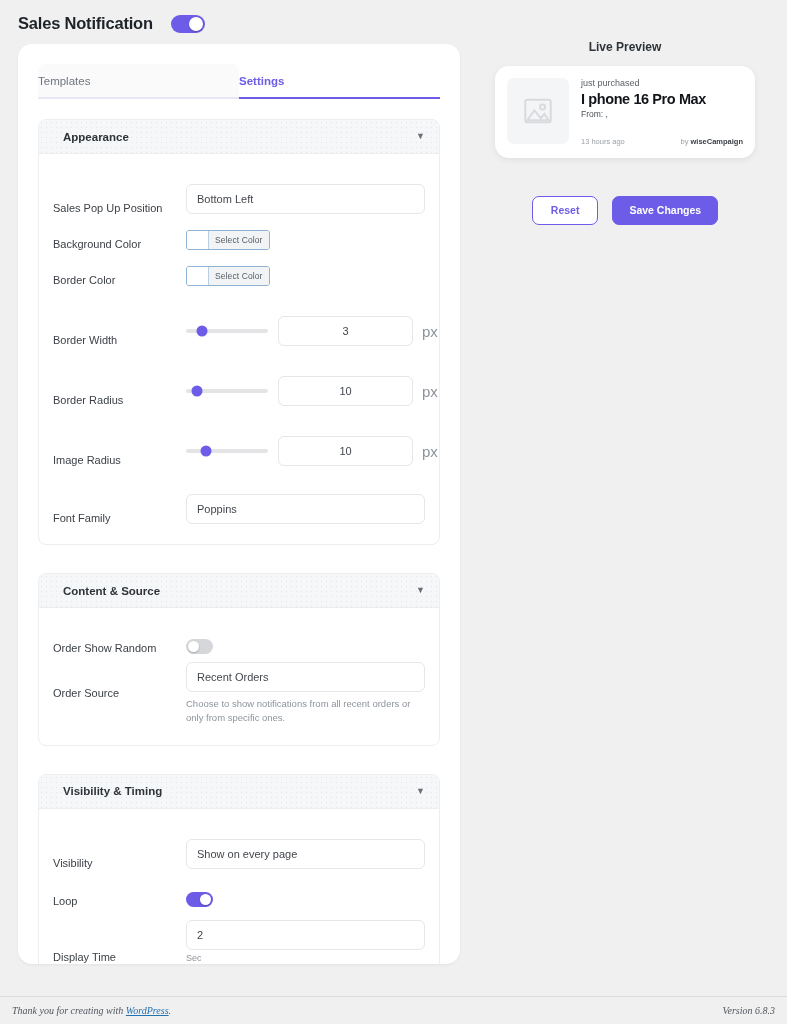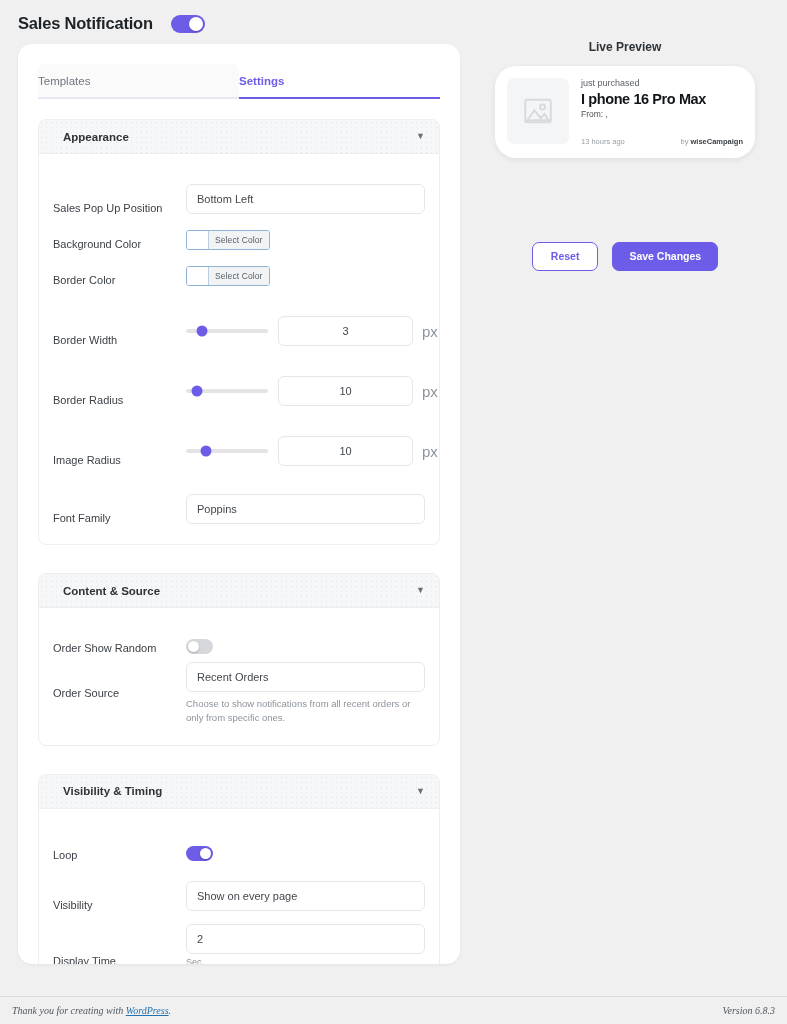--- a/index.html
+++ b/index.html
@@ -238,21 +238,21 @@
   }
   .preview-heading {
     text-align: center;
     font-size: 12px;
     font-weight: bold;
     color: #2e3338;
     margin-bottom: 12px;
   }
   .preview-card {
     background: #ffffff;
-    border-radius: 21px;
+    border-radius: 14px;
     box-shadow: 0 2px 6px rgba(0,0,0,.07);
     display: flex;
     padding: 12px;
     gap: 12px;
     height: 92px;
     width: 260px;
     margin: 0 auto;
   }
   .thumb-box {
     width: 62px; height: 66px;
@@ -296,21 +296,21 @@
   }
   .pv-time { font-size: 7.5px; color: #9aa0a6; }
   .pv-brand { font-size: 7.5px; color: #9aa0a6; }
   .pv-brand b { color: #3c4147; }
 
   
   .actions {
     display: flex;
     justify-content: center;
     gap: 14px;
-    margin-top: 84px;
+    margin-top: 38px;
   }
   .btn {
     font-size: 10.5px;
     font-weight: bold;
     border-radius: 7px;
     padding: 8px 18px;
     cursor: pointer;
     line-height: 1;
   }
   .btn-reset {
@@ -472,33 +472,33 @@
       </div>
     </div>
 
     <div class="section" style="margin-top:28px">
       <div class="section-head">
         <div class="section-title">Visibility &amp; Timing</div>
         <div class="caret">▼</div>
       </div>
       <div class="section-body">
 
+        <div class="row tall">
+          <div class="label">Visibility</div>
+          <div class="field">
+            <div class="input">Show on every page</div>
+          </div>
+        </div>
+
         <div class="row" style="margin-top:6px">
           <div class="label">Loop</div>
           <div class="field">
             <div class="toggle sm on">
               <div class="knob"></div>
             </div>
-          </div>
-        </div>
-
-        <div class="row tall">
-          <div class="label">Visibility</div>
-          <div class="field">
-            <div class="input">Show on every page</div>
           </div>
         </div>
 
         <div class="row tall" style="margin-top:10px">
           <div class="label">Display Time</div>
           <div class="field">
             <div class="stack">
               <div class="input">2</div>
               <div class="sub-unit">Sec</div>
             </div>

